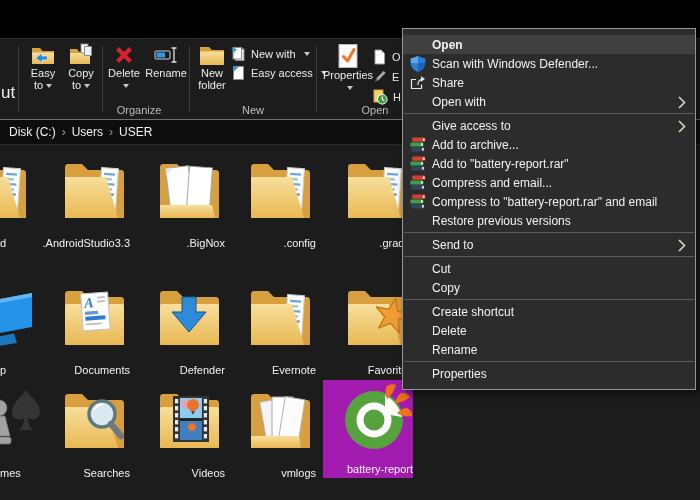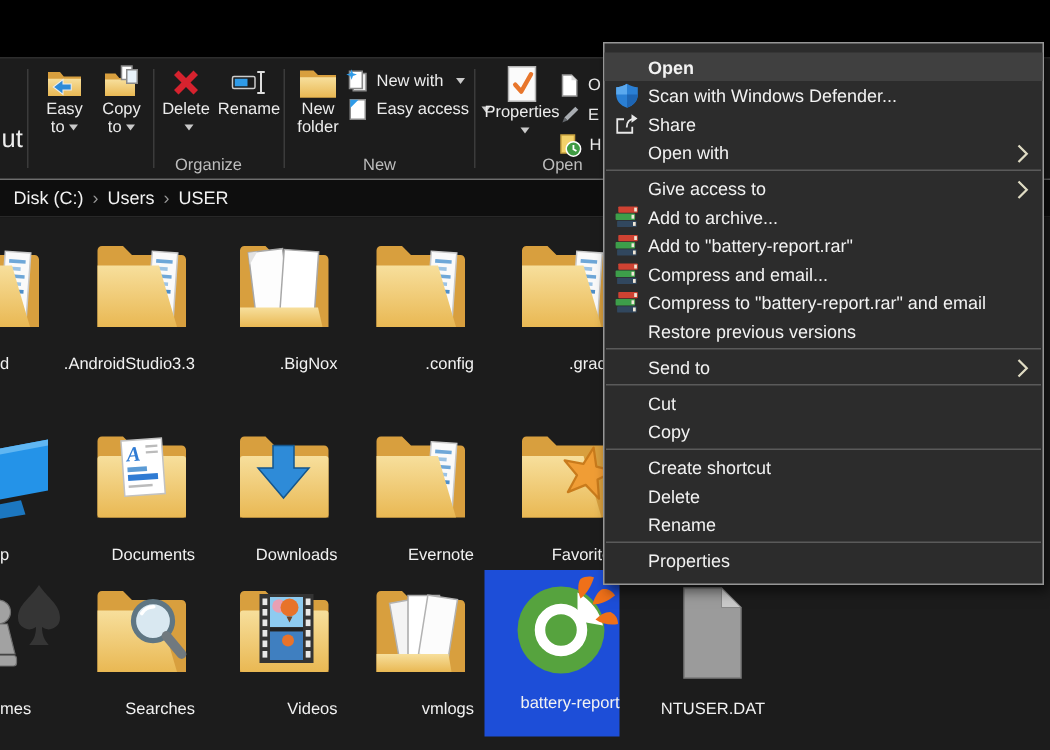--- a/index.html
+++ b/index.html
@@ -21,21 +21,21 @@
   .crumbbar{position:absolute;left:0;top:119px;width:700px;height:26px;background:#0e0e0e;
             border-top:1px solid #6e6e6e;border-bottom:1px solid #282828;display:flex;align-items:center;
             font-size:12px;padding-left:3px;box-sizing:border-box;}
   .crumb{padding:0 6px;color:#f2f2f2;}
   .crumb-sep{color:#9a9a9a;font-size:12px;}
   
   .content{position:absolute;left:0;top:145px;width:700px;height:355px;background:#1c1c1c;}
   .item{position:absolute;width:90px;display:flex;flex-direction:column;align-items:flex-end;padding-top:4px;}
   .item .ibox{width:72px;height:70px;display:flex;align-items:flex-start;justify-content:center;}
   .item .lbl{margin-top:9px;font-size:11px;line-height:13px;text-align:center;word-break:break-all;max-width:88px;color:#f2f2f2;}
-  .item.sel{background:#1d4ed8;margin-top:-4px;padding-bottom:15px;}
+  .item.sel{background:#a21caf;margin-top:-4px;padding-bottom:2px;}
   .item.partial{align-items:flex-start;overflow:hidden;padding-left:0;}
   .item.partial .ibox{justify-content:flex-start;}
   .item.partial .lbl{text-align:left;margin-left:0;}
   
   .cmenu{position:absolute;left:402px;top:28px;width:292px;background:#2c2c2c;border:1px solid #969696;
          padding:6px 0;z-index:10;box-shadow:3px 4px 8px rgba(0,0,0,.55);}
   .mrow{position:relative;height:19px;display:flex;align-items:center;font-size:12px;color:#f2f2f2;padding-left:7px;}
   .mrow .mic{width:21px;height:17px;display:flex;align-items:center;flex:none;}
   .mrow .mlab{margin-left:1px;white-space:nowrap;}
   .mrow.hl{background:#404040;}
@@ -384,21 +384,21 @@
                   <stop offset="0" stop-color="#f7df9c"></stop>
                   <stop offset="1" stop-color="#e9b853"></stop>
                 </linearGradient>
               </defs>
               <path d="M7 9c0-1.7 1.3-3 3-3h14l6 6h33c1.7 0 3 1.3 3 3v45H7z" fill="#d89f3e"></path>
               <rect x="7" y="19" width="59" height="41" rx="2" fill="url(#fg)"></rect>
               <path d="M29 12h14v15h10L36 47 19 27h10z" fill="#2e8bd8" stroke="#15568c"></path>
             </svg>
           </span>
         </div>
-        <div class="lbl">Downloads</div>
+        <div class="lbl">Defender</div>
       </div>
       <div class="item" style="left: 226px; top: 136px;">
         <div class="ibox">
           <span style="display: inline-flex;">
             <svg width="72" height="68" viewBox="0 0 72 68">
               <defs>
                 <linearGradient id="fg" x1="0" y1="0" x2="0" y2="1">
                   <stop offset="0" stop-color="#f7df9c"></stop>
                   <stop offset="1" stop-color="#e9b853"></stop>
                 </linearGradient>
@@ -559,37 +559,20 @@
               <g fill="#ef7019">
                 <path d="M46 2c3-2 7-2 9-1-2 6-5 11-9 14-2-5-2-10 0-13z"></path>
                 <path d="M60 9c4-1 7 1 9 4-5 4-10 6-15 6 1-4 3-8 6-10z"></path>
                 <path d="M66 24c4 2 5 5 5 8-5 1-11 0-15-3 3-3 6-5 10-5z"></path>
               </g>
             </svg>
           </span>
         </div>
         <div class="lbl">battery-report</div>
       </div>
-      <div class="item" style="left: 420px; top: 239px;">
-        <div class="ibox">
-          <span style="display: inline-flex;">
-            <svg width="72" height="68" viewBox="0 0 72 68">
-              <defs>
-                <linearGradient id="fg" x1="0" y1="0" x2="0" y2="1">
-                  <stop offset="0" stop-color="#f7df9c"></stop>
-                  <stop offset="1" stop-color="#e9b853"></stop>
-                </linearGradient>
-              </defs>
-              <path d="M18 4h25l13 13v47H18z" fill="#9b9b9b" stroke="#7a7a7a"></path>
-              <path d="M43 4l13 13H43z" fill="#c9c9c9" stroke="#7a7a7a" stroke-width=".5"></path>
-            </svg>
-          </span>
-        </div>
-        <div class="lbl">NTUSER.DAT</div>
-      </div>
     </div>
 
   <div class="cmenu" id="cmenu">
       <div class="mrow hl bold">
         <span class="mic"></span>
         <span class="mlab">Open</span>
       </div>
       <div class="mrow">
         <span class="mic">
           <svg width="16" height="17" viewBox="0 0 16 17">

